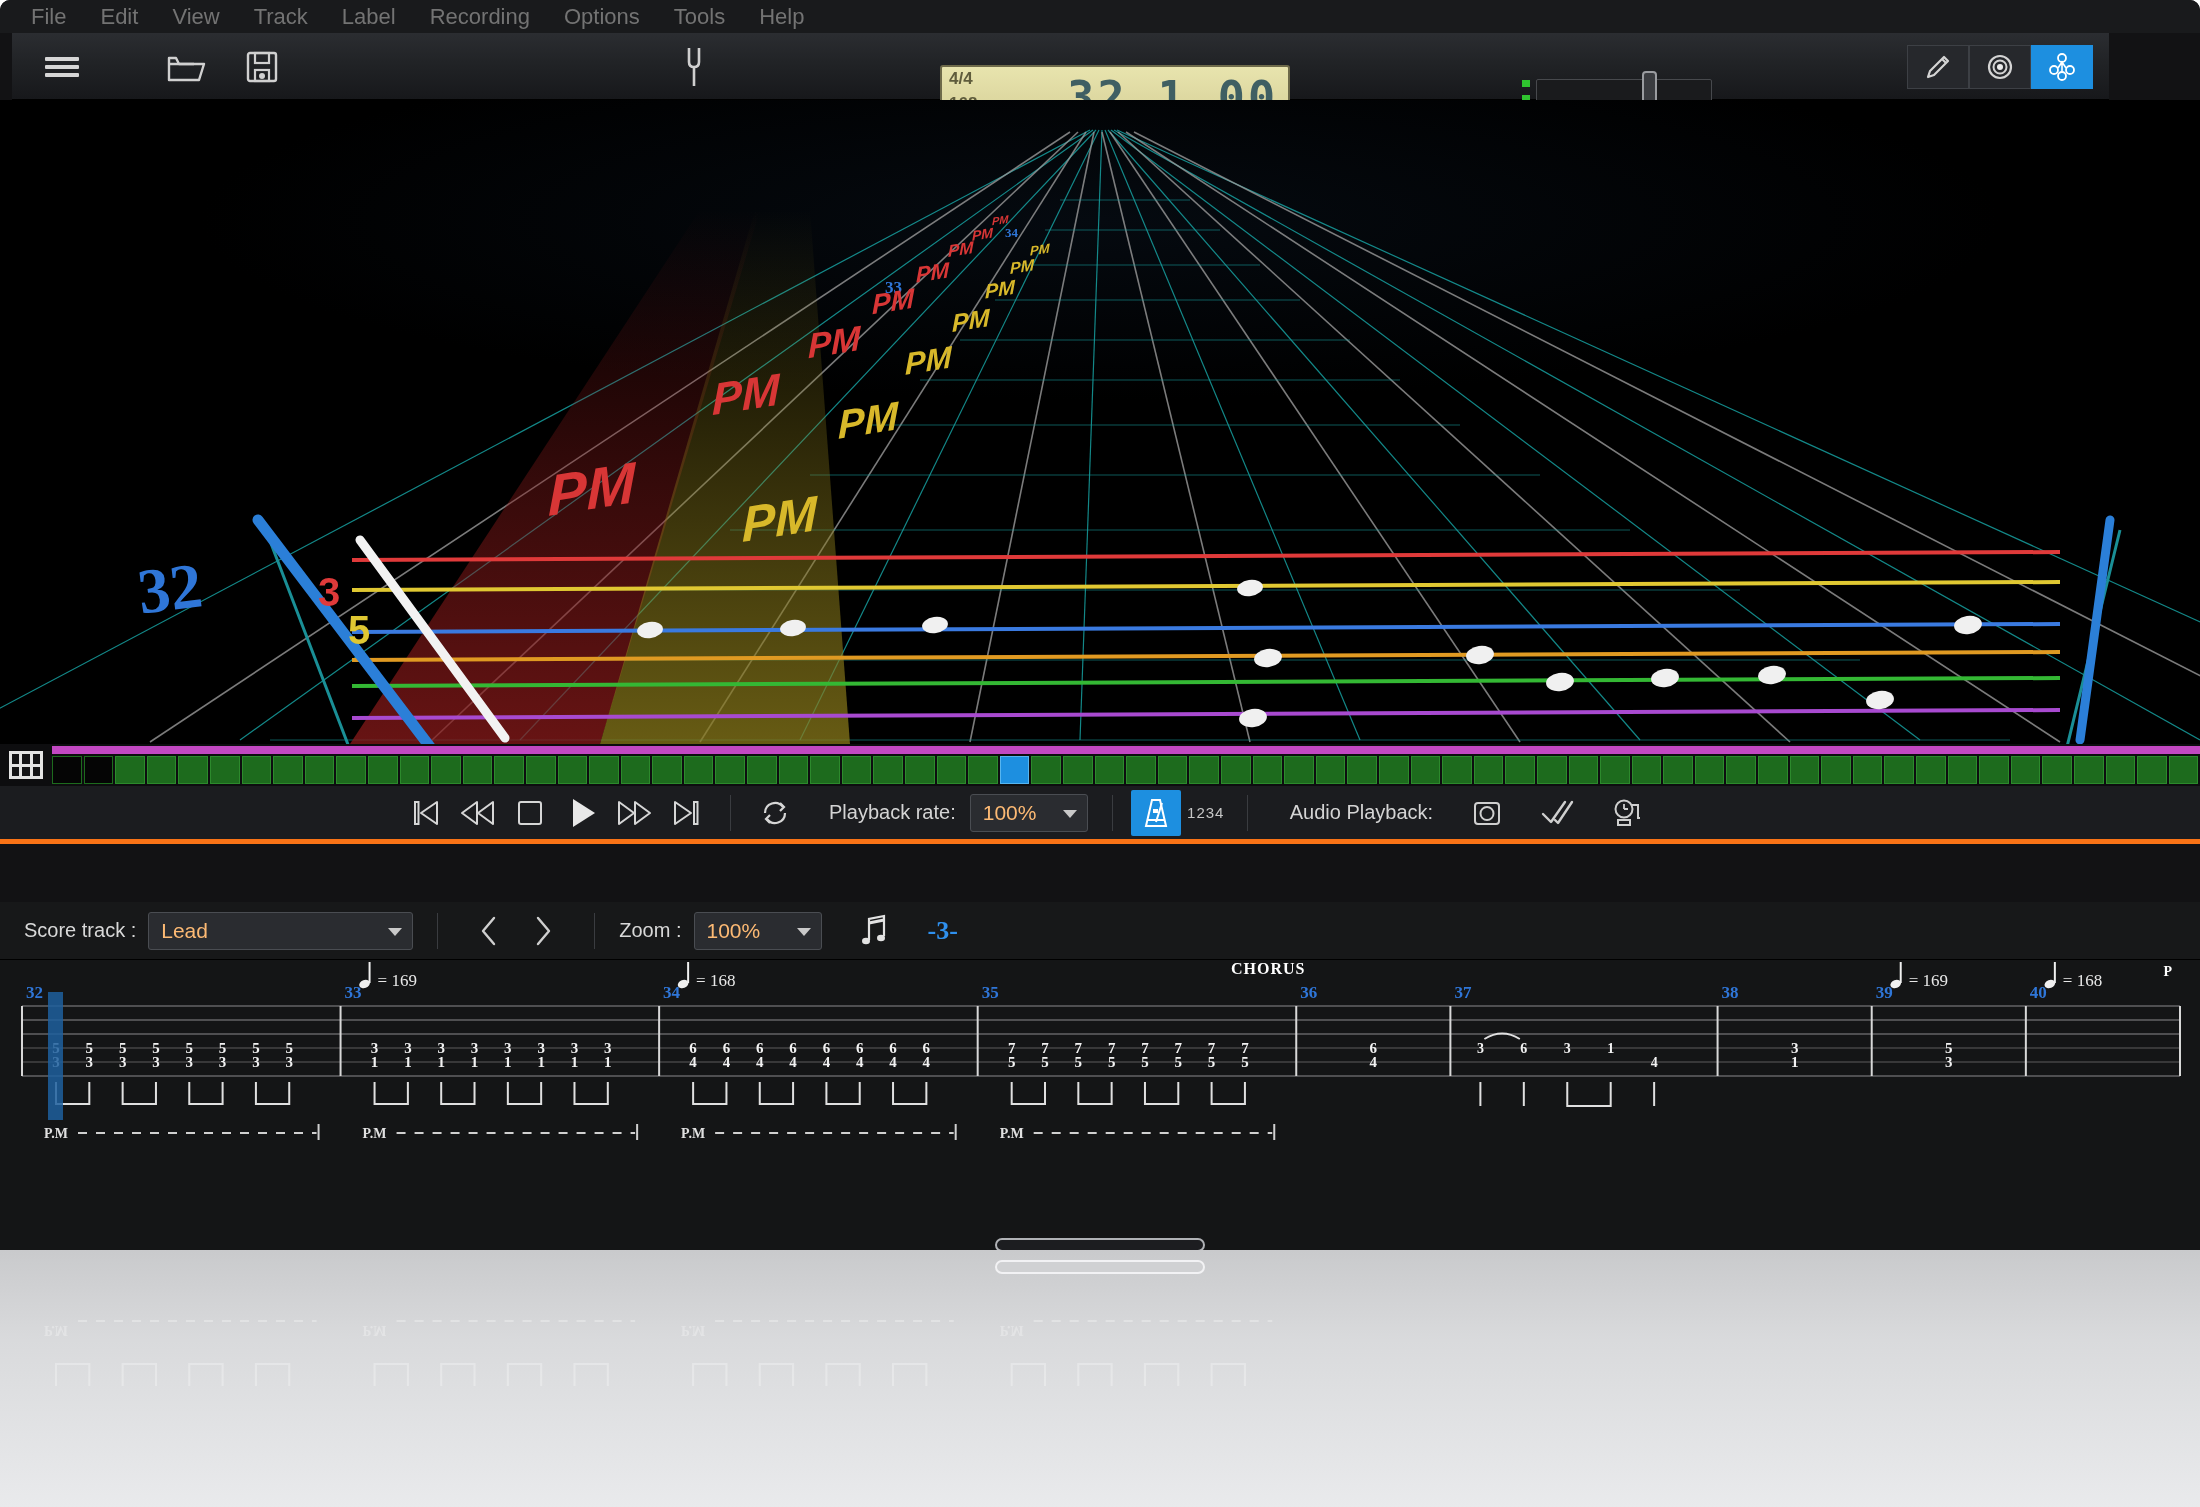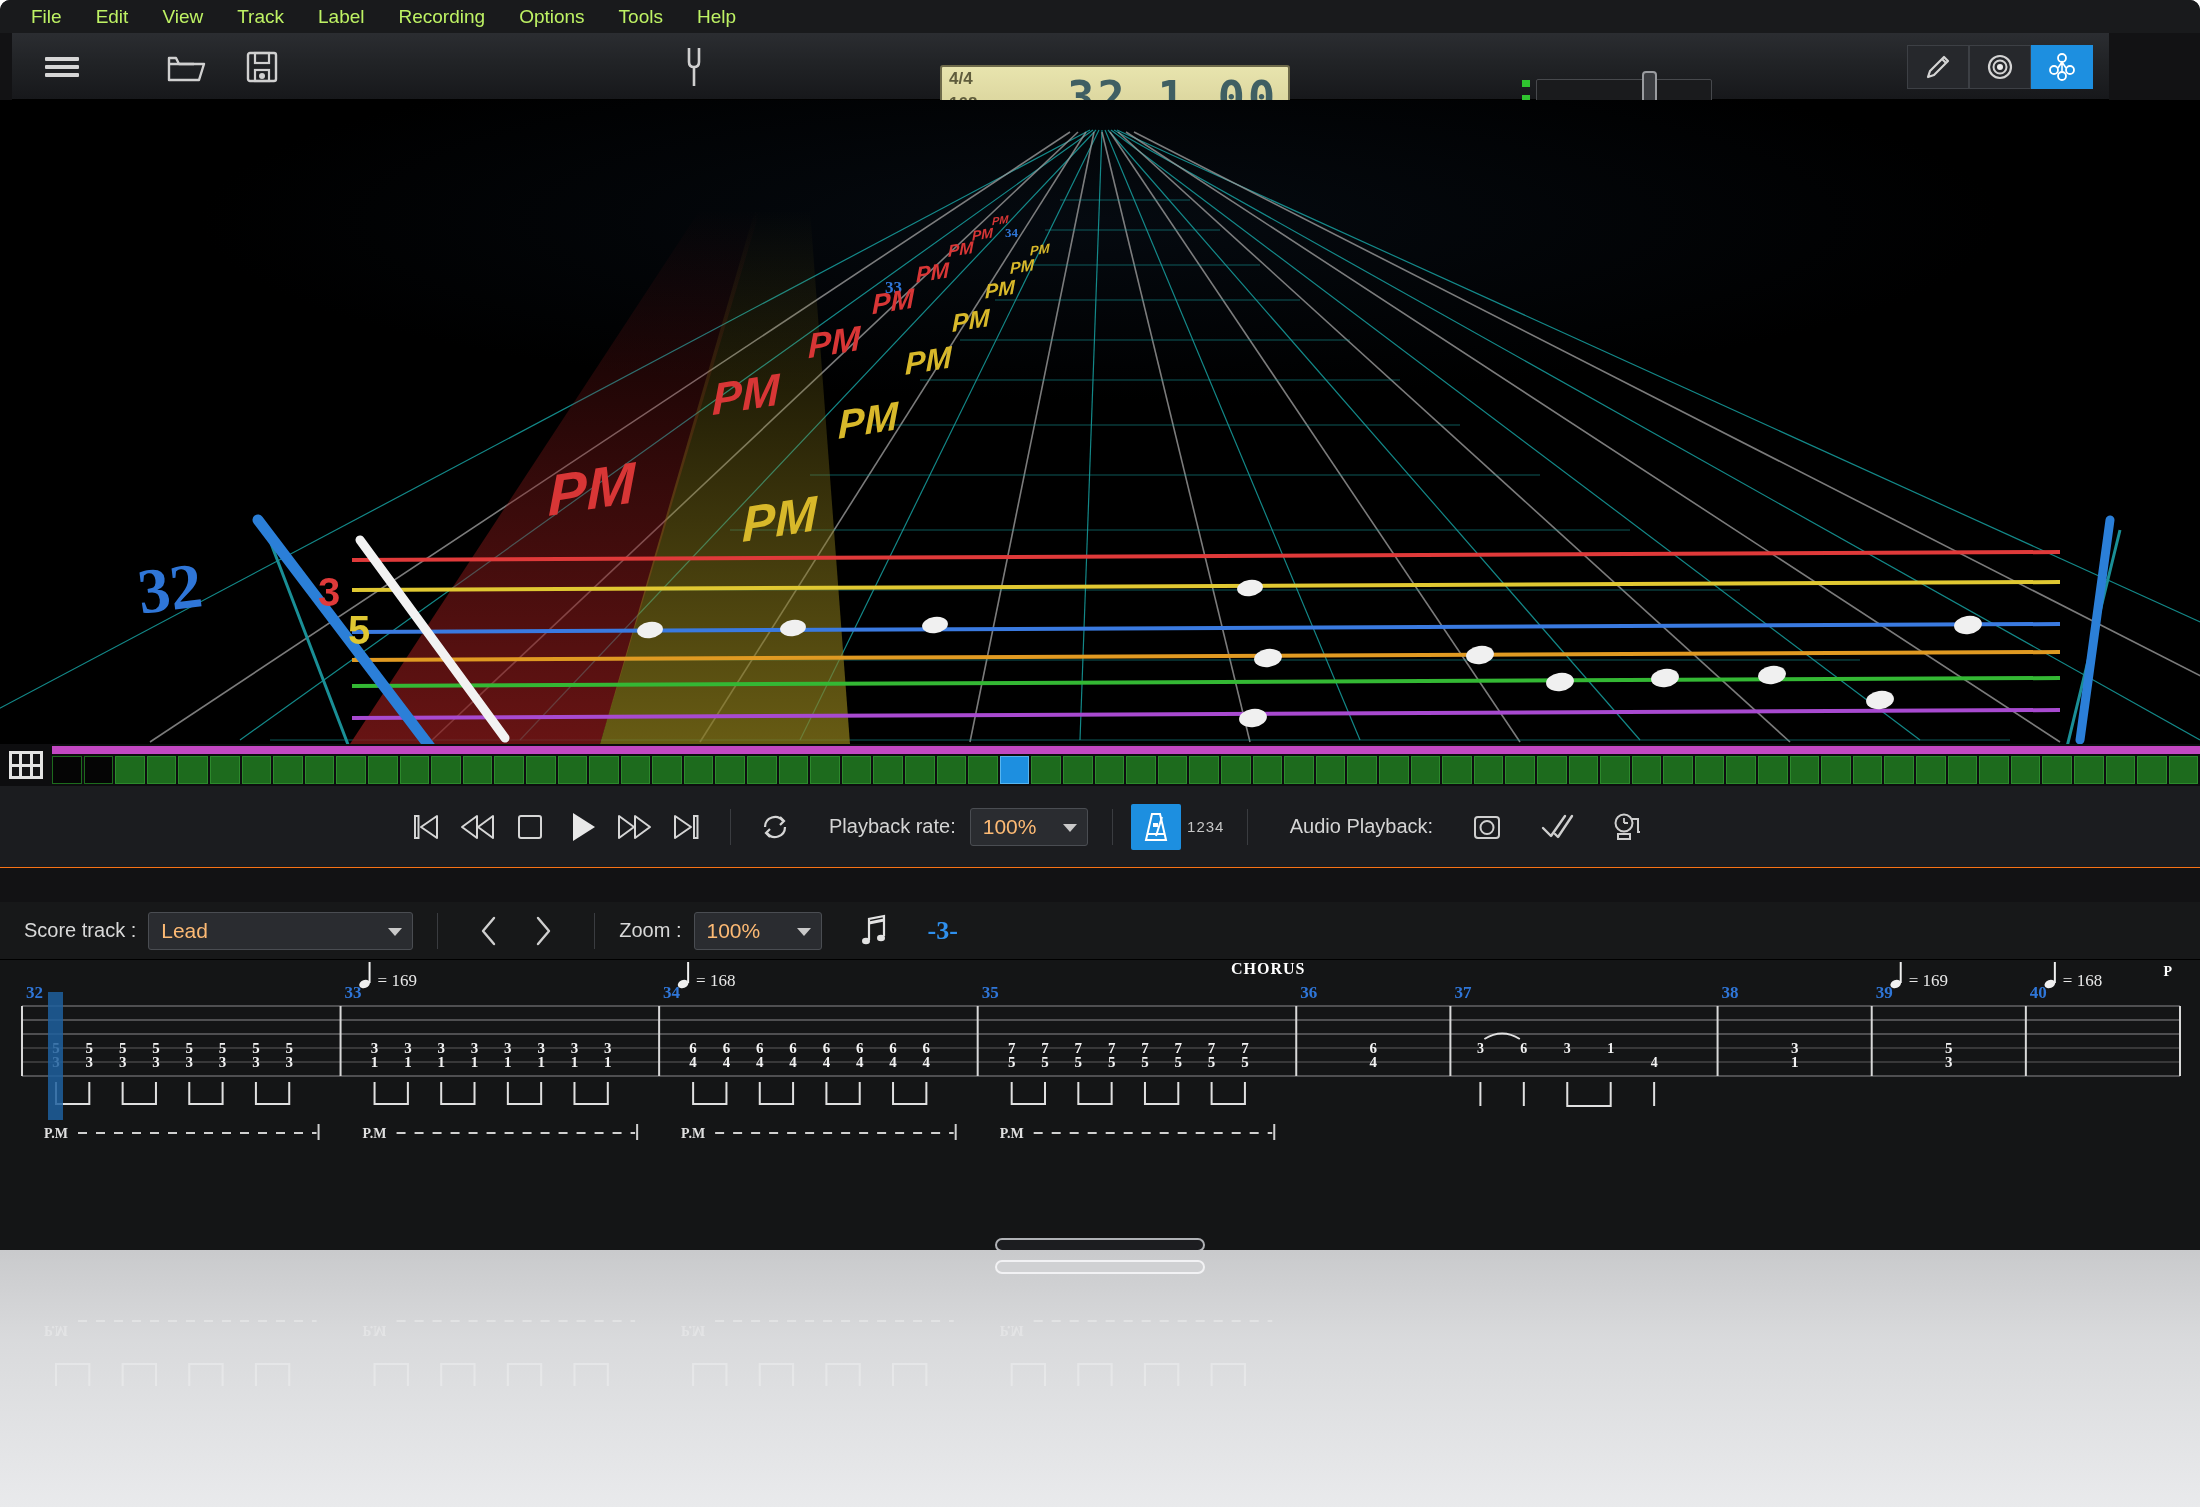--- a/index.html
+++ b/index.html
@@ -26,21 +26,21 @@
 
   
   .menubar {
     position: absolute; left: 0; top: 0;
     width: 2200px; height: 33px;
     background: #191a1c;
     display: flex; align-items: center;
     padding-left: 14px;
   }
   .menu-item {
-    color: #bef264; font-size: 19px;
+    color: #737373; font-size: 22px;
     padding: 0 17px; line-height: 33px;
     cursor: default; white-space: nowrap;
   }
 
   
   .toolbar {
     position: absolute; left: 12px; top: 33px;
     width: 2097px; height: 67px;
     background: linear-gradient(180deg,#2b2d31 0%, #212326 45%, #17181b 100%);
     border-bottom: 1px solid #000;
@@ -176,23 +176,23 @@
   .tl-blocks i {
     flex: 1; height: 28px; margin-right: 2px;
     background: #1d6b1d; border: 1px solid #2c8a2c;
   }
   .tl-blocks i.empty { background: #050505; border-color: #1d6b1d; }
   .tl-blocks i.cursor { background: #1d8fe0; border-color: #56b5f0; }
 
   
   .transport {
     position: absolute; left: 0; top: 786px;
-    width: 2200px; height: 82px;
+    width: 2200px; height: 58px;
     background: #1b1c1f;
-    border-bottom: 1px solid #f97316;
+    border-bottom: 5px solid #f97316;
     display: flex; align-items: center;
   }
   .tp-btn {
     width: 52px; height: 52px;
     display: flex; align-items: center; justify-content: center;
     cursor: pointer;
   }
   .tp-sep {
     width: 1px; height: 36px; background: #3a3c40; margin: 0 18px;
   }

